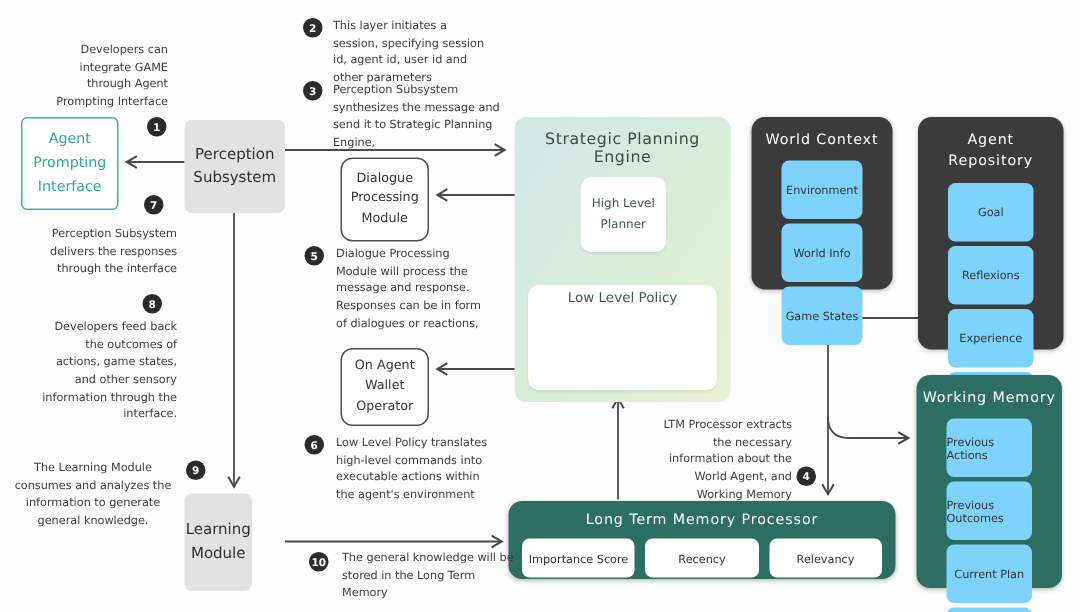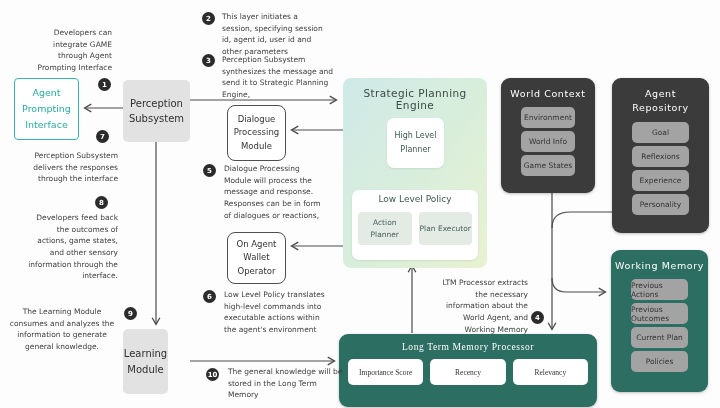--- a/index.html
+++ b/index.html
@@ -31,21 +31,21 @@
   .llp-cell { flex:1; background:#e4eae4; border-radius:4px; height:33px;
               display:flex; align-items:center; justify-content:center;
               font-size:7.5px; line-height:1.5; color:#44615a; text-align:center; }
 
   .dark-container { position:absolute; background:#3b3b3b; border-radius:9px;
                     box-shadow:0 1px 3px rgba(0,0,0,0.25); box-sizing:border-box; }
   .teal-container { position:absolute; background:#2d6e62; border-radius:9px;
                     box-shadow:0 1px 3px rgba(0,0,0,0.25); box-sizing:border-box; }
   .ctn-title { text-align:center; color:#ffffff; font-size:9.5px; letter-spacing:0.6px;
                padding:9px 4px 3px; line-height:1.5; }
-  .item { background:#a3a3a3; border-radius:5px; margin:3px 20px; height:21px;
+  .item { background:#7dd3fc; border-radius:5px; margin:3px 20px; height:39px;
           display:flex; align-items:center; justify-content:center;
           font-size:7.5px; color:#333; }
   .ltm-row { display:flex; gap:7px; padding:5px 9px 0; }
   .ltm-item { flex:1; background:#ffffff; border-radius:5px; height:26px;
               display:flex; align-items:center; justify-content:center;
               font-size:7.5px; color:#333; }
 
   .badge { position:absolute; width:13px; height:13px; border-radius:50%;
            background:#2b2b2b; color:#fff; font-size:7px; font-weight:bold;
            display:flex; align-items:center; justify-content:center; }
@@ -100,28 +100,20 @@
 
   <div class="spe" style="left:343px;top:78px;width:144px;height:190px;">
     <div class="spe-title">Strategic Planning Engine</div>
 
     <div class="white-sub" style="left:44px;top:40px;width:57px;height:50px;display:flex;align-items:center;justify-content:center;font-size:8px;line-height:1.7;">
       <span>High Level Planner</span>
     </div>
 
     <div class="white-sub" style="left:9px;top:112px;width:126px;height:70px;">
       <div class="llp-title">Low Level Policy</div>
-      <div class="llp-row">
-        <div class="llp-cell">
-          <span>Action Planner</span>
-        </div>
-        <div class="llp-cell">
-          <span>Plan Executor</span>
-        </div>
-      </div>
     </div>
   </div>
 
   <div class="dark-container" style="left:501px;top:78px;width:94px;height:115px;">
     <div class="ctn-title">World Context</div>
     <div class="item">
       <span>Environment</span>
     </div>
     <div class="item">
       <span>World Info</span>
@@ -156,21 +148,21 @@
       <span>Previous Outcomes</span>
     </div>
     <div class="item">
       <span>Current Plan</span>
     </div>
     <div class="item">
       <span>Policies</span>
     </div>
   </div>
 
-  <div class="teal-container" style="left:339px;top:334px;width:258px;height:73px;font-family:Liberation Serif, serif;">
+  <div class="teal-container" style="left:339px;top:334px;width:258px;height:52px;">
     <div class="ctn-title" style="padding:6px 4px 0;">Long Term Memory Processor</div>
     <div class="ltm-row">
       <div class="ltm-item">
         <span>Importance Score</span>
       </div>
       <div class="ltm-item">
         <span>Recency</span>
       </div>
       <div class="ltm-item">
         <span>Relevancy</span>

